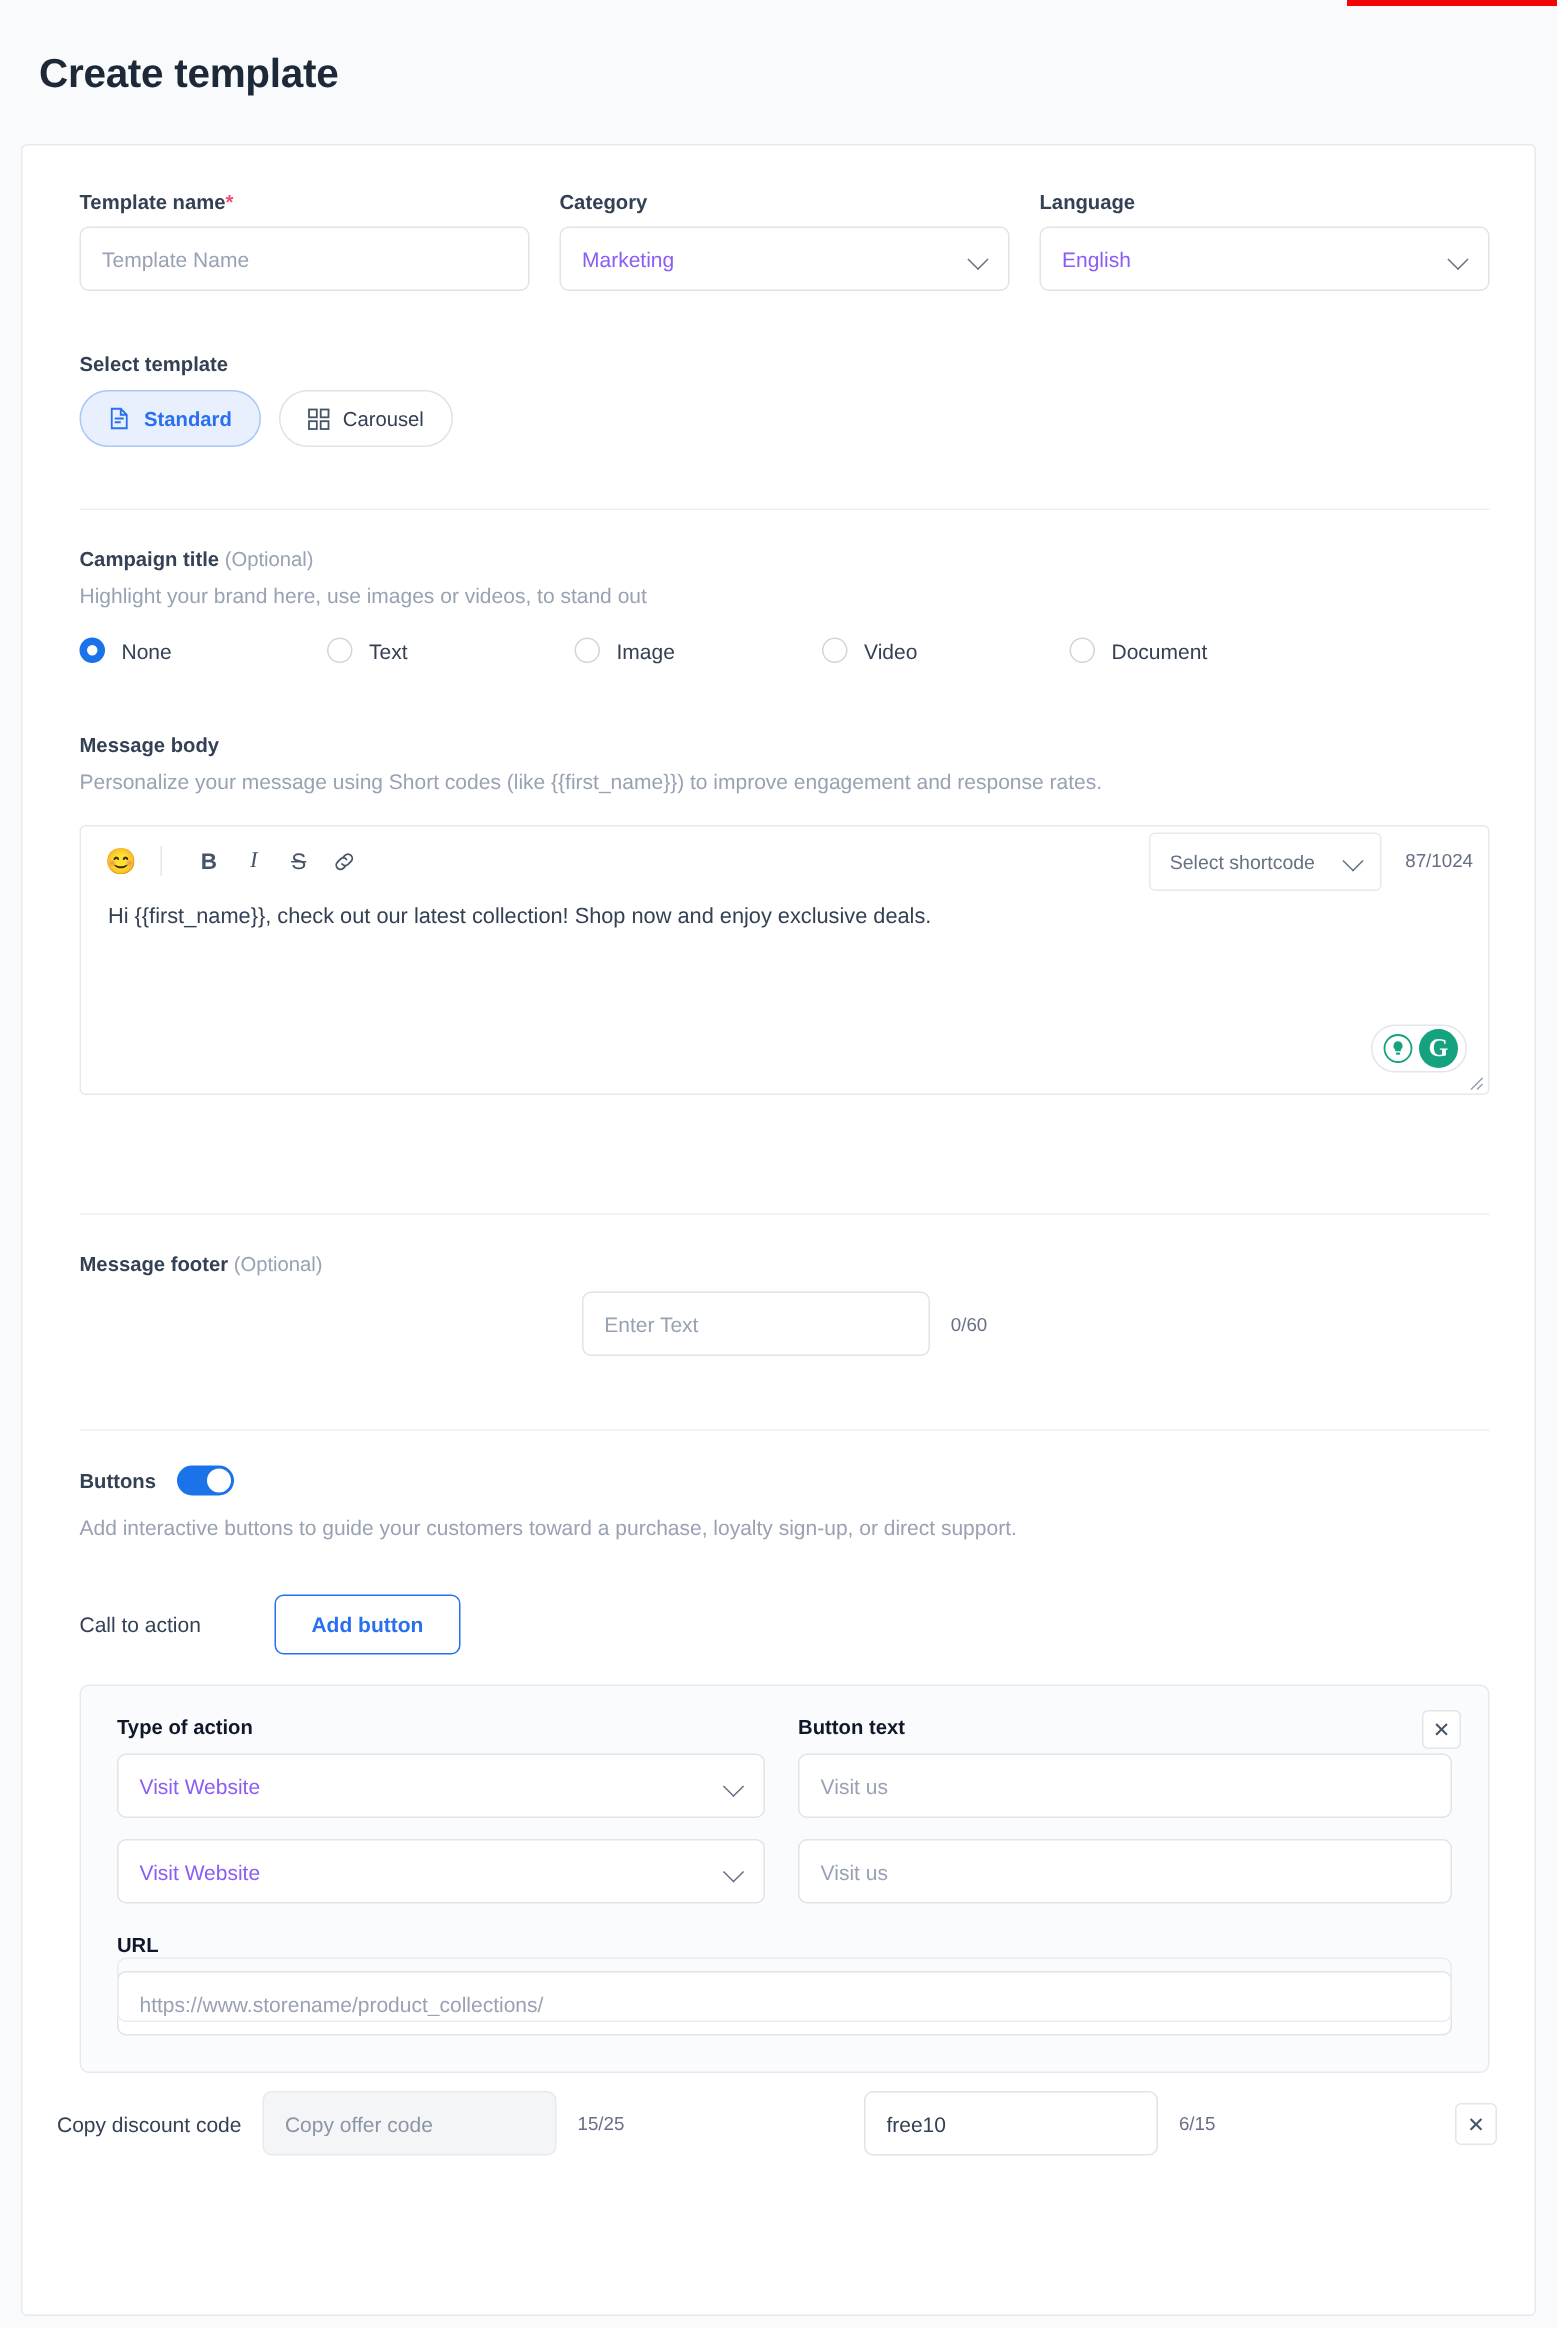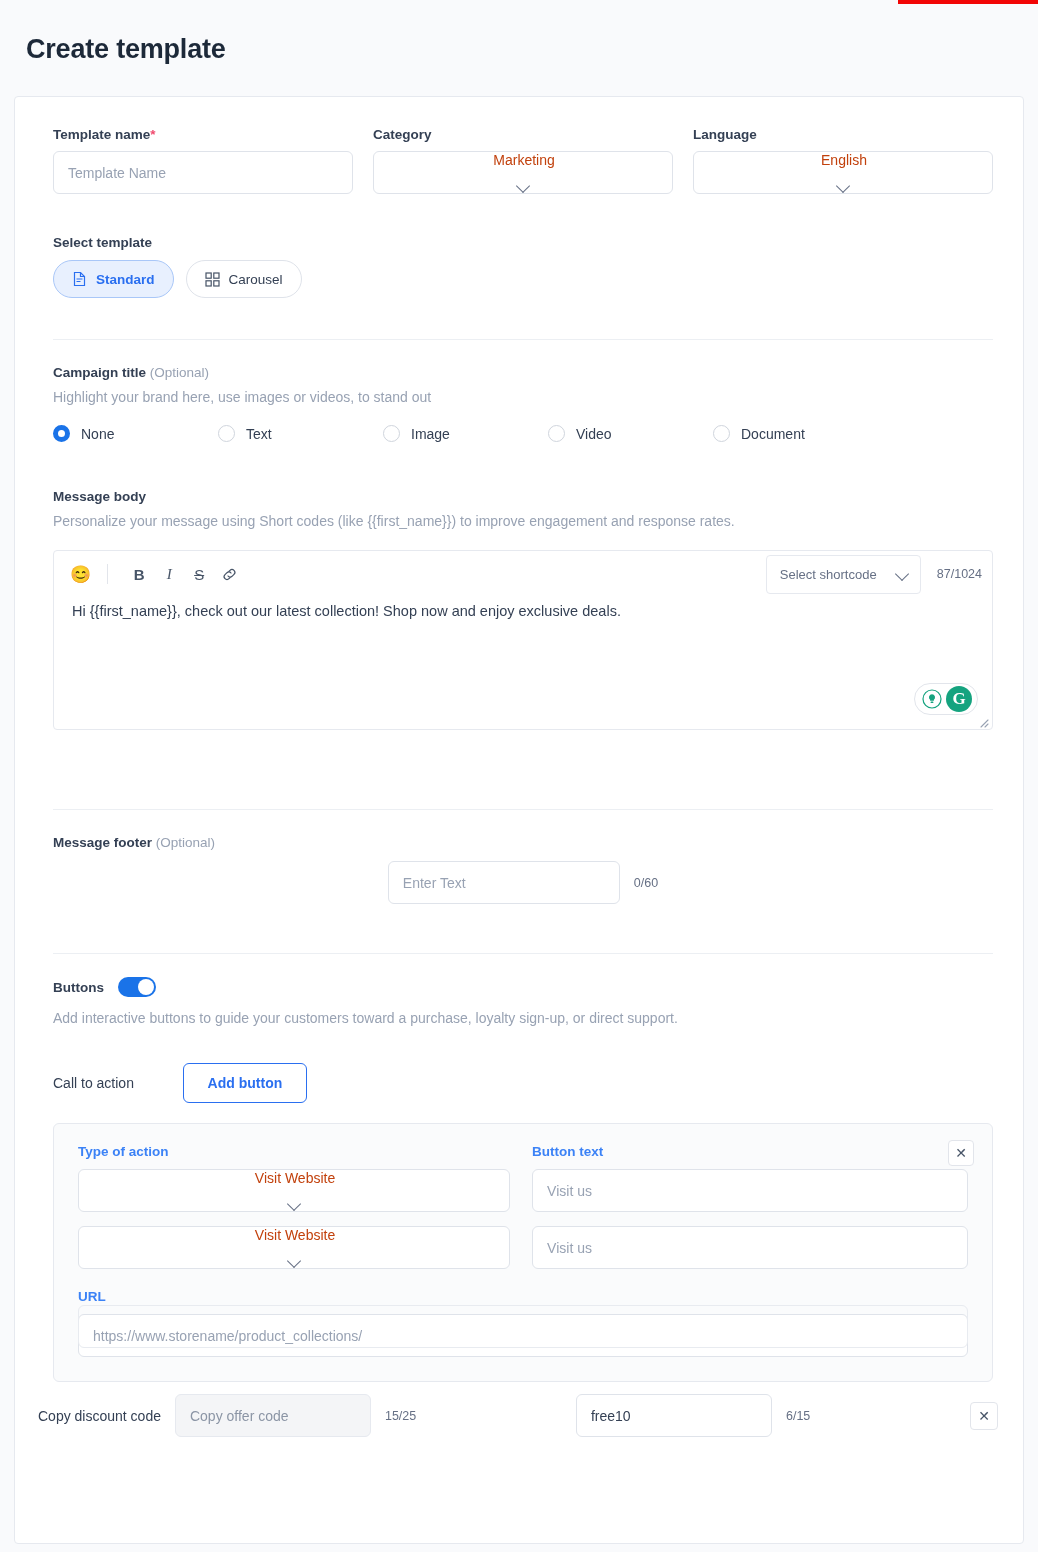--- a/index.html
+++ b/index.html
@@ -81,23 +81,22 @@
   .select-box {
     width: 100%;
     height: 43px;
     border: 1px solid #dfe3ea;
     border-radius: 6px;
     background: #fff;
     display: flex;
     align-items: center;
     padding: 0 12px 0 14px;
     font-size: 14px;
-    color: #c2410c;
-    cursor: pointer;
-    flex-direction: column;
+    color: #8b5cf6;
+    cursor: pointer;
   }
   .select-box .val { flex: 1; }
   .chev {
     width: 14px; height: 14px;
     display: inline-block;
     position: relative;
   }
   .chev::before {
     content: "";
     position: absolute;
@@ -290,21 +289,21 @@
     width: 940px;
     border: 1px solid #e6e9ef;
     border-radius: 6px;
     background: #fafbfc;
     padding: 20px 24px 24px 24px;
     position: relative;
   }
   .ac-grid { display: flex; gap: 22px; }
   .ac-col-left { width: 448px; }
   .ac-col-right { width: 452px; }
-  .ac-lbl { font-size: 13.5px; font-weight: bold; color: #3b82f6; display: block; margin-bottom: 10px; }
+  .ac-lbl { font-size: 13.5px; font-weight: bold; color: #0f172a; display: block; margin-bottom: 10px; }
   .ac-row2 { display: flex; gap: 22px; margin-top: 14px; }
   .close-x {
     position: absolute;
     top: 16px; right: 18px;
     width: 26px; height: 26px;
     border: 1px solid #e2e5eb;
     border-radius: 4px;
     background: #fff;
     display: flex; align-items: center; justify-content: center;
     font-size: 14px; color: #475467;

